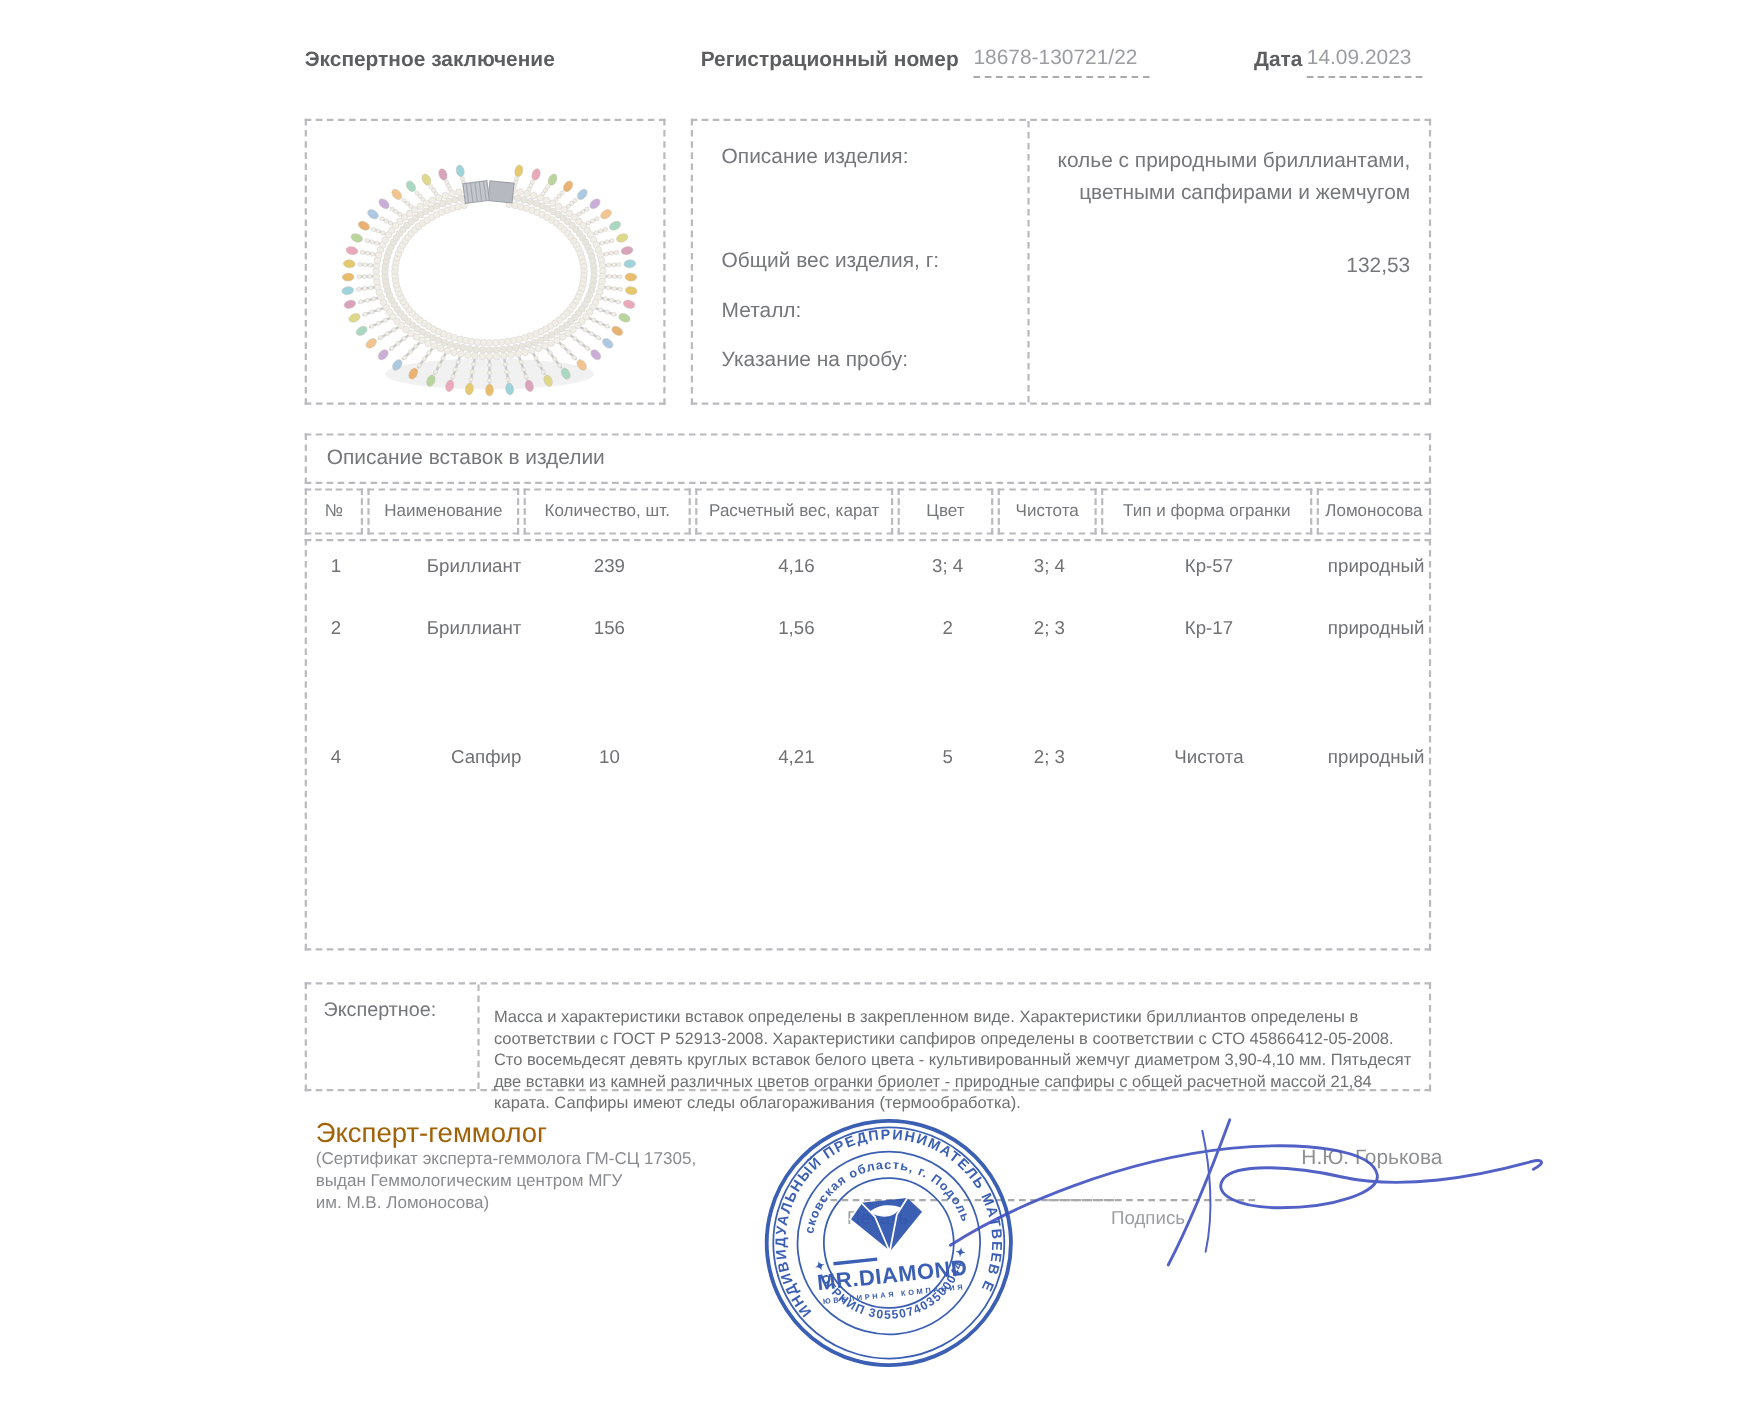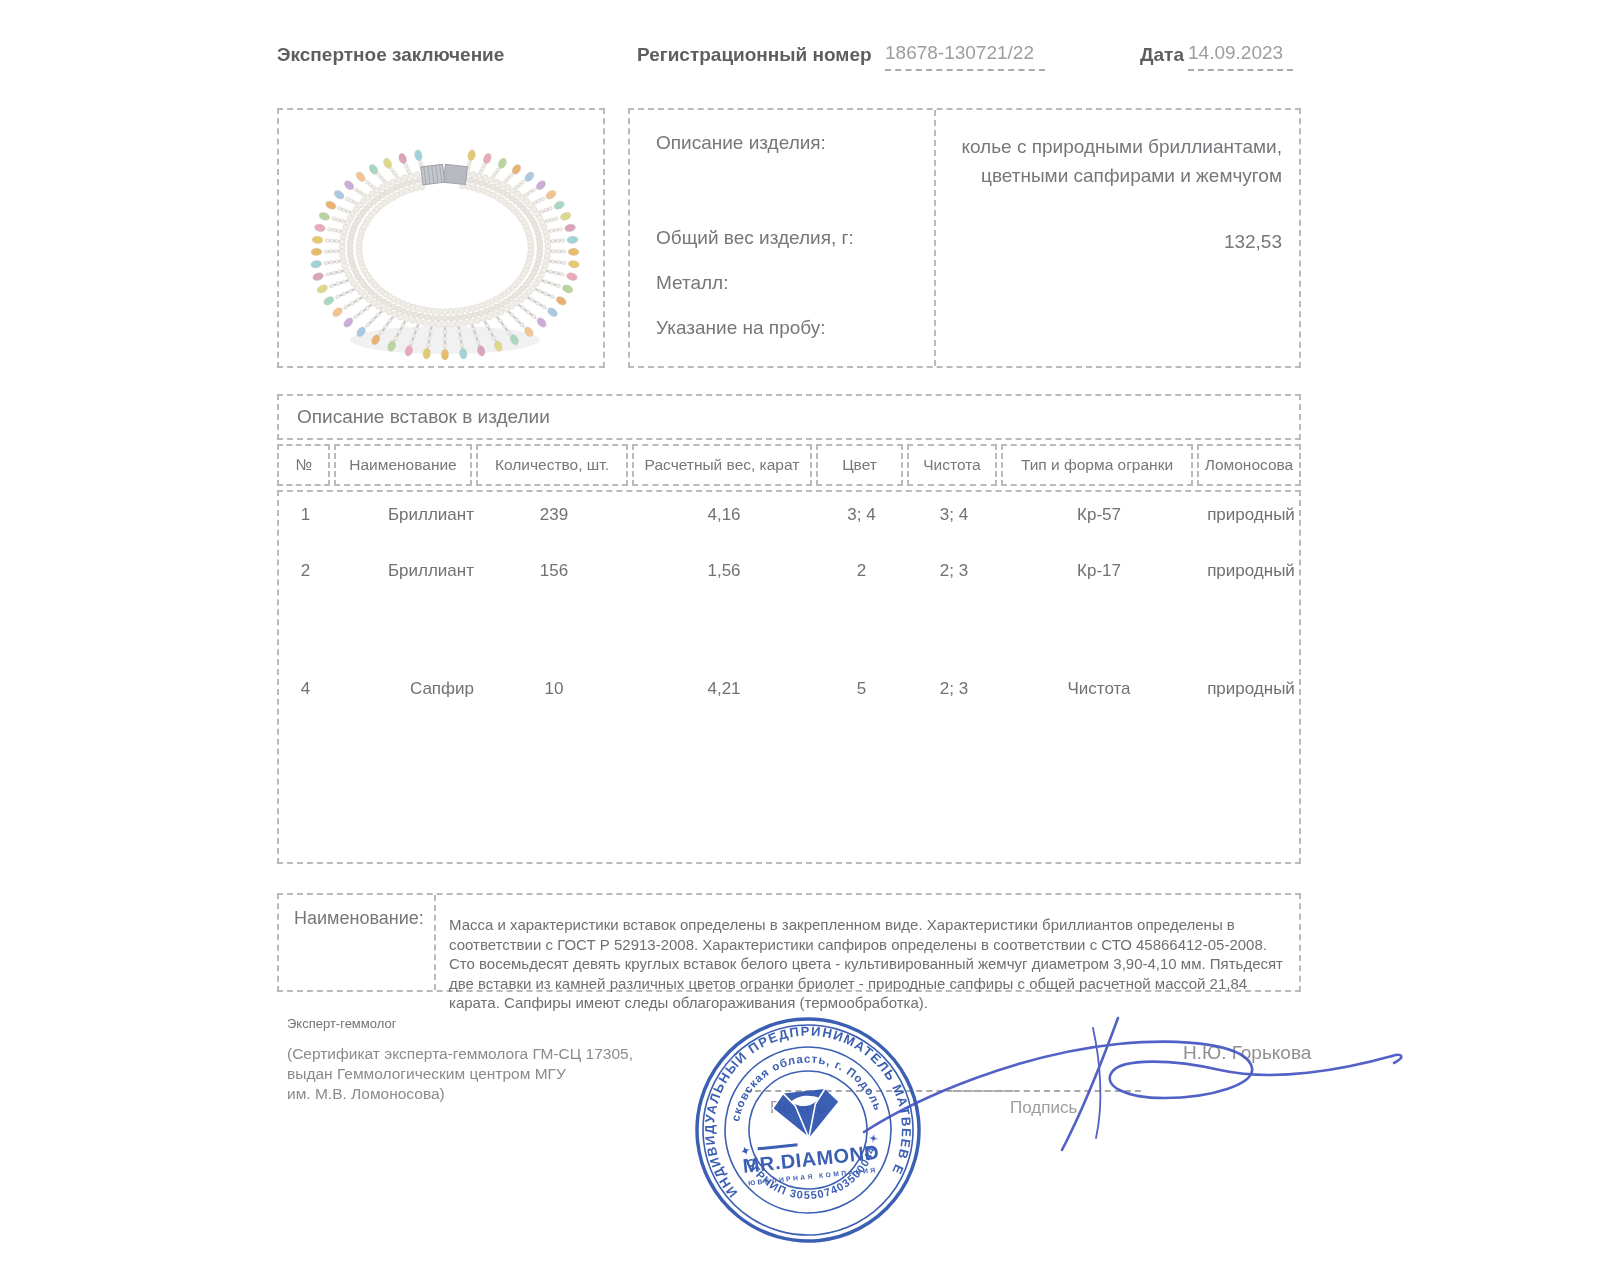--- a/index.html
+++ b/index.html
@@ -34,21 +34,21 @@
   .trow > div:nth-child(2) { text-align:right; padding-left:10px; }
   .sumrow { left:0; width:1018px; height:38px; display:flex; align-items:center; justify-content:space-between; padding:0 12px 0 10px; font-size:17px; color:#707174; }
 
   
   .comments-box { left:277px; top:893px; width:1024px; height:99px; }
   .comments-div { left:155px; top:0; width:0; height:95px; border-left:2px dashed #b9babd; }
   .comments-label { left:15px; top:13px; font-size:18px; color:#76777a; }
   .comments-text { left:170px; top:20px; width:845px; font-size:15px; line-height:19.5px; color:#6f7072; }
 
   
-  .expert-title { left:287px; top:1016px; font-size:13px; color:#737373; }
+  .expert-title { left:287px; top:1016px; font-size:25px; color:#a16207; }
   .expert-cert  { left:287px; top:1044px; font-size:15.5px; line-height:20px; color:#8a8b8e; }
   .sig-line { border-bottom:2px dashed #a9aaac; height:0; }
   .sig-label { font-size:17px; color:#9c9da0; }
   .expert-name { left:1183px; top:1042px; font-size:19px; color:#8f9092; }
   .stamp-wrap { left:686px; top:1008px; width:244px; height:244px; opacity:.93; transform:rotate(-6deg); }
   .sign-wrap { left:850px; top:1012px; width:580px; height:170px; }
 </style>
 </head>
 <body>
 
@@ -637,21 +637,21 @@
       <div>4,21</div>
     <div>5</div>
       <div>2; 3</div>
     <div>Чистота</div>
       <div>природный</div>
   </div>
 </div>
 
 <div class="abs dashed comments-box">
   <div class="abs comments-div"></div>
-  <div class="abs comments-label">Наименование:</div>
+  <div class="abs comments-label">Экспертное:</div>
   <div class="abs comments-text">Масса и характеристики вставок определены в закрепленном виде. Характеристики бриллиантов определены в соответствии с ГОСТ Р 52913-2008. Характеристики сапфиров определены в соответствии с СТО 45866412-05-2008. Сто восемьдесят девять круглых вставок белого цвета - культивированный жемчуг диаметром 3,90-4,10 мм. Пятьдесят две вставки из камней различных цветов огранки бриолет - природные сапфиры с общей расчетной массой 21,84 карата. Сапфиры имеют следы облагораживания (термообработка).</div>
 </div>
 
 <div class="abs expert-title">Эксперт-геммолог</div>
 <div class="abs expert-cert">
   <div>(Сертификат эксперта-геммолога ГМ-СЦ 17305,</div>
   <div>выдан Геммологическим центром МГУ</div>
   <div>им. М.В. Ломоносова)</div>
 </div>
 

